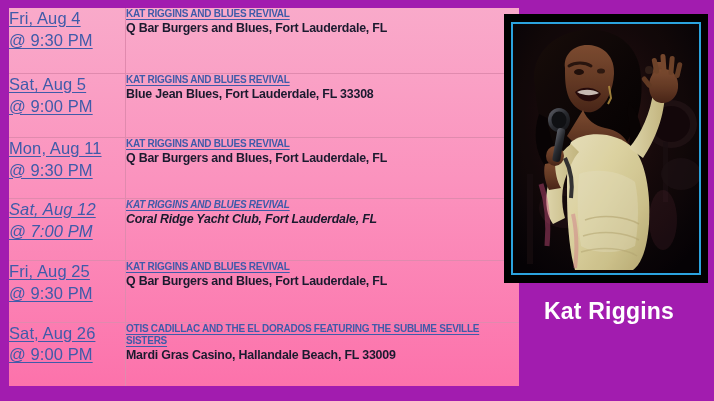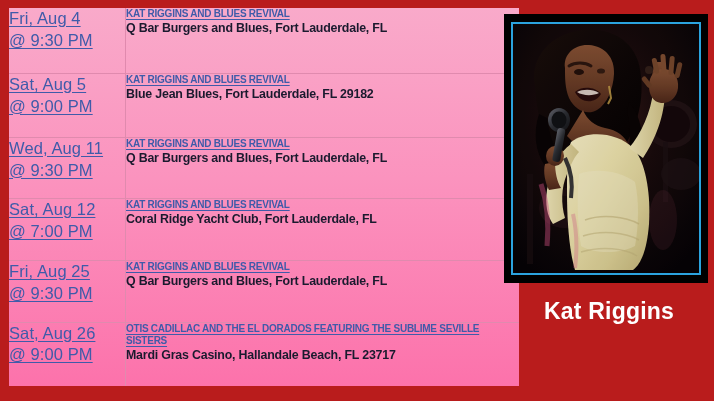--- a/index.html
+++ b/index.html
@@ -11,21 +11,21 @@
     height: 401px;
     background: #1A9BD7;
     font-family: "Liberation Sans", sans-serif;
     overflow: hidden;
     position: relative;
   }
 
   #page-root {
     position: absolute;
     inset: 0;
-    background: #b91c1c;
+    background: #a21caf;
   }
 
   
   .schedule-table {
     position: absolute;
     left: 9px;
     top: 8px;
     width: 510px;
     height: 378px;
     border-collapse: collapse;
@@ -145,36 +145,36 @@
         </td>
       </tr>
 
       <tr style="height:55px;padding-left:48px;">
         <td class="date-cell">
           <span class="date-line">Sat, Aug 5 </span>
           <span class="date-line">@ 9:00 PM</span>
         </td>
         <td class="event-cell">
           <span class="event-title">KAT RIGGINS AND BLUES REVIVAL</span>
-          <span class="event-venue">Blue Jean Blues, Fort Lauderdale, FL 29182</span>
+          <span class="event-venue">Blue Jean Blues, Fort Lauderdale, FL 33308</span>
         </td>
       </tr>
 
       <tr style="height:53px;">
         <td class="date-cell">
-          <span class="date-line">Wed, Aug 11 </span>
+          <span class="date-line">Mon, Aug 11 </span>
           <span class="date-line">@ 9:30 PM</span>
         </td>
         <td class="event-cell">
           <span class="event-title">KAT RIGGINS AND BLUES REVIVAL</span>
           <span class="event-venue">Q Bar Burgers and Blues, Fort Lauderdale, FL</span>
         </td>
       </tr>
 
-      <tr style="height:53px;">
+      <tr style="height:53px;font-style:italic;">
         <td class="date-cell">
           <span class="date-line">Sat, Aug 12 </span>
           <span class="date-line">@ 7:00 PM</span>
         </td>
         <td class="event-cell">
           <span class="event-title">KAT RIGGINS AND BLUES REVIVAL</span>
           <span class="event-venue">Coral Ridge Yacht Club, Fort Lauderdale, FL</span>
         </td>
       </tr>
 
@@ -190,21 +190,21 @@
         </td>
       </tr>
 
       <tr style="height:55px;">
         <td class="date-cell">
           <span class="date-line">Sat, Aug 26 </span>
           <span class="date-line">@ 9:00 PM</span>
         </td>
         <td class="event-cell">
           <span class="event-title">OTIS CADILLAC AND THE EL DORADOS FEATURING THE SUBLIME SEVILLE SISTERS</span>
-          <span class="event-venue">Mardi Gras Casino, Hallandale Beach, FL 23717</span>
+          <span class="event-venue">Mardi Gras Casino, Hallandale Beach, FL 33009</span>
         </td>
       </tr>
 
     </tbody>
   </table>
 
   <div class="artist-panel">
 
     <div class="photo-frame">
       <div class="photo-inner-border">

